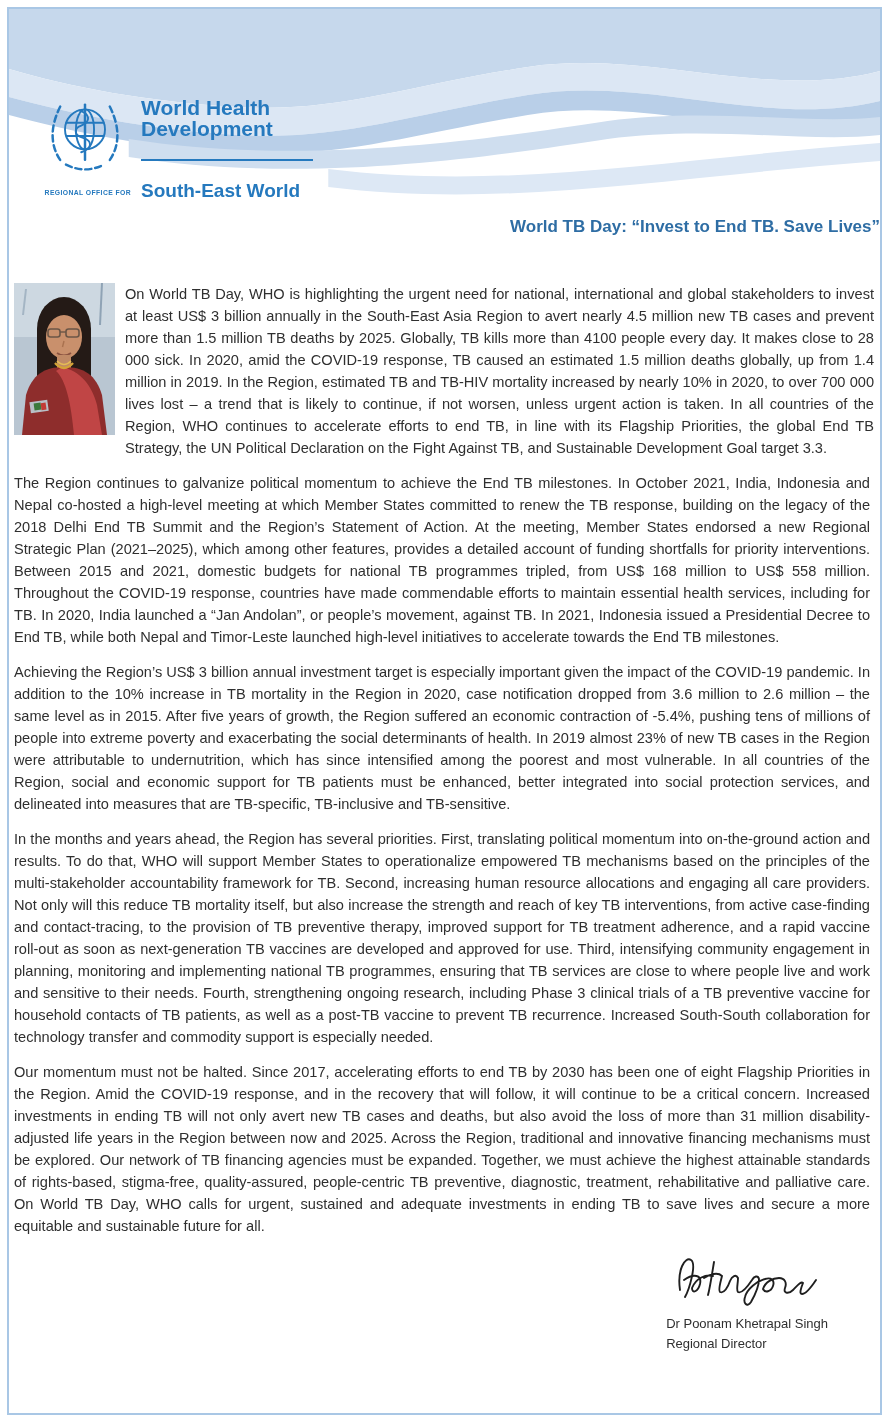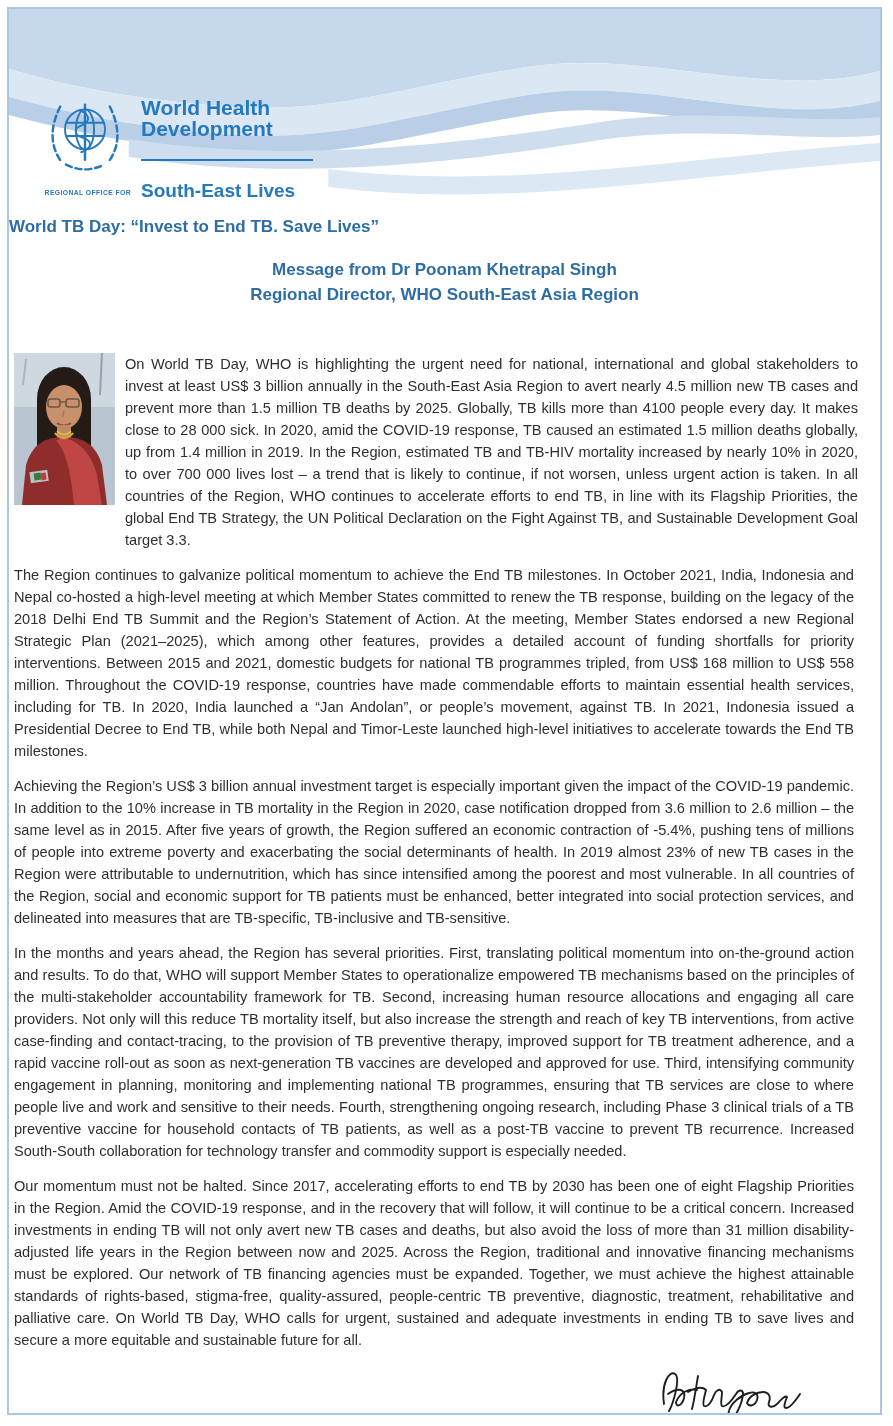--- a/index.html
+++ b/index.html
@@ -45,27 +45,27 @@
     padding-top: 6px; white-space: nowrap;
   }
   .logo-office-region {
     grid-column: 2; grid-row: 3;
     font-size: 19px; font-weight: bold; color: #2579be; line-height: 20px; padding-top: 4px;
     white-space: nowrap;
   }
   
   .title {
     margin: 22px 0 0 0;
-    text-align: left;
+    text-align: right;
     font-size: 17px; font-weight: bold; color: #2e6da4;
   }
   .subtitle { margin-top: 20px; text-align: center; }
   .subtitle-line { font-size: 17px; font-weight: bold; color: #2e6da4; line-height: 25px; }
   
-  .content { padding: 0 22px 0 5px; }
+  .content { padding: 0 6px 0 5px; }
   .lead-row { display: flex; gap: 10px; margin-top: 46px; margin-bottom: 13px; }
   .portrait { flex: none; width: 101px; height: 152px; display: block; }
   .content p {
     margin: 0 4px 13px 0;
     font-size: 14.6px; line-height: 22px;
     color: #2f2f2f;
     text-align: justify;
   }
   .lead-row p { margin: 0; align-self: flex-start; }
   
@@ -104,29 +104,25 @@
           <path d="M66,10 C77,32 77,52 64,69" stroke-width="2.6" stroke-dasharray="6.5 4"></path>
           <path d="M20,71 Q40,81 60,71" stroke-width="2.6" stroke-dasharray="6.5 4"></path>
         </g>
       </svg>
       <div class="logo-org">
         <div class="logo-org-line">World Health</div>
         <div class="logo-org-line">Development</div>
       </div>
       <div class="logo-rule"></div>
       <div class="logo-office-prefix">REGIONAL OFFICE FOR</div>
-      <div class="logo-office-region">South-East Lives</div>
+      <div class="logo-office-region">South-East World</div>
     </div>
   </div>
 
   <h1 class="title">World TB Day: “Invest to End TB. Save Lives”</h1>
-  <div class="subtitle">
-    <div class="subtitle-line">Message from Dr Poonam Khetrapal Singh</div>
-    <div class="subtitle-line">Regional Director, WHO South-East Asia Region</div>
-  </div>
 
   <div class="content">
 
     <div class="lead-row">
       <svg class="portrait" viewBox="0 0 101 152" role="img" aria-label="Portrait of Dr Poonam Khetrapal Singh">
         <rect width="101" height="152" fill="#b9c6d2"></rect>
         <rect width="101" height="54" fill="#cdd8e1"></rect>
         <line x1="88" y1="0" x2="86" y2="42" stroke="#8fa3b5" stroke-width="2"></line>
         <line x1="12" y1="6" x2="9" y2="32" stroke="#a4b5c4" stroke-width="2"></line>
         <ellipse cx="50" cy="46" rx="27" ry="32" fill="#241a16"></ellipse>

